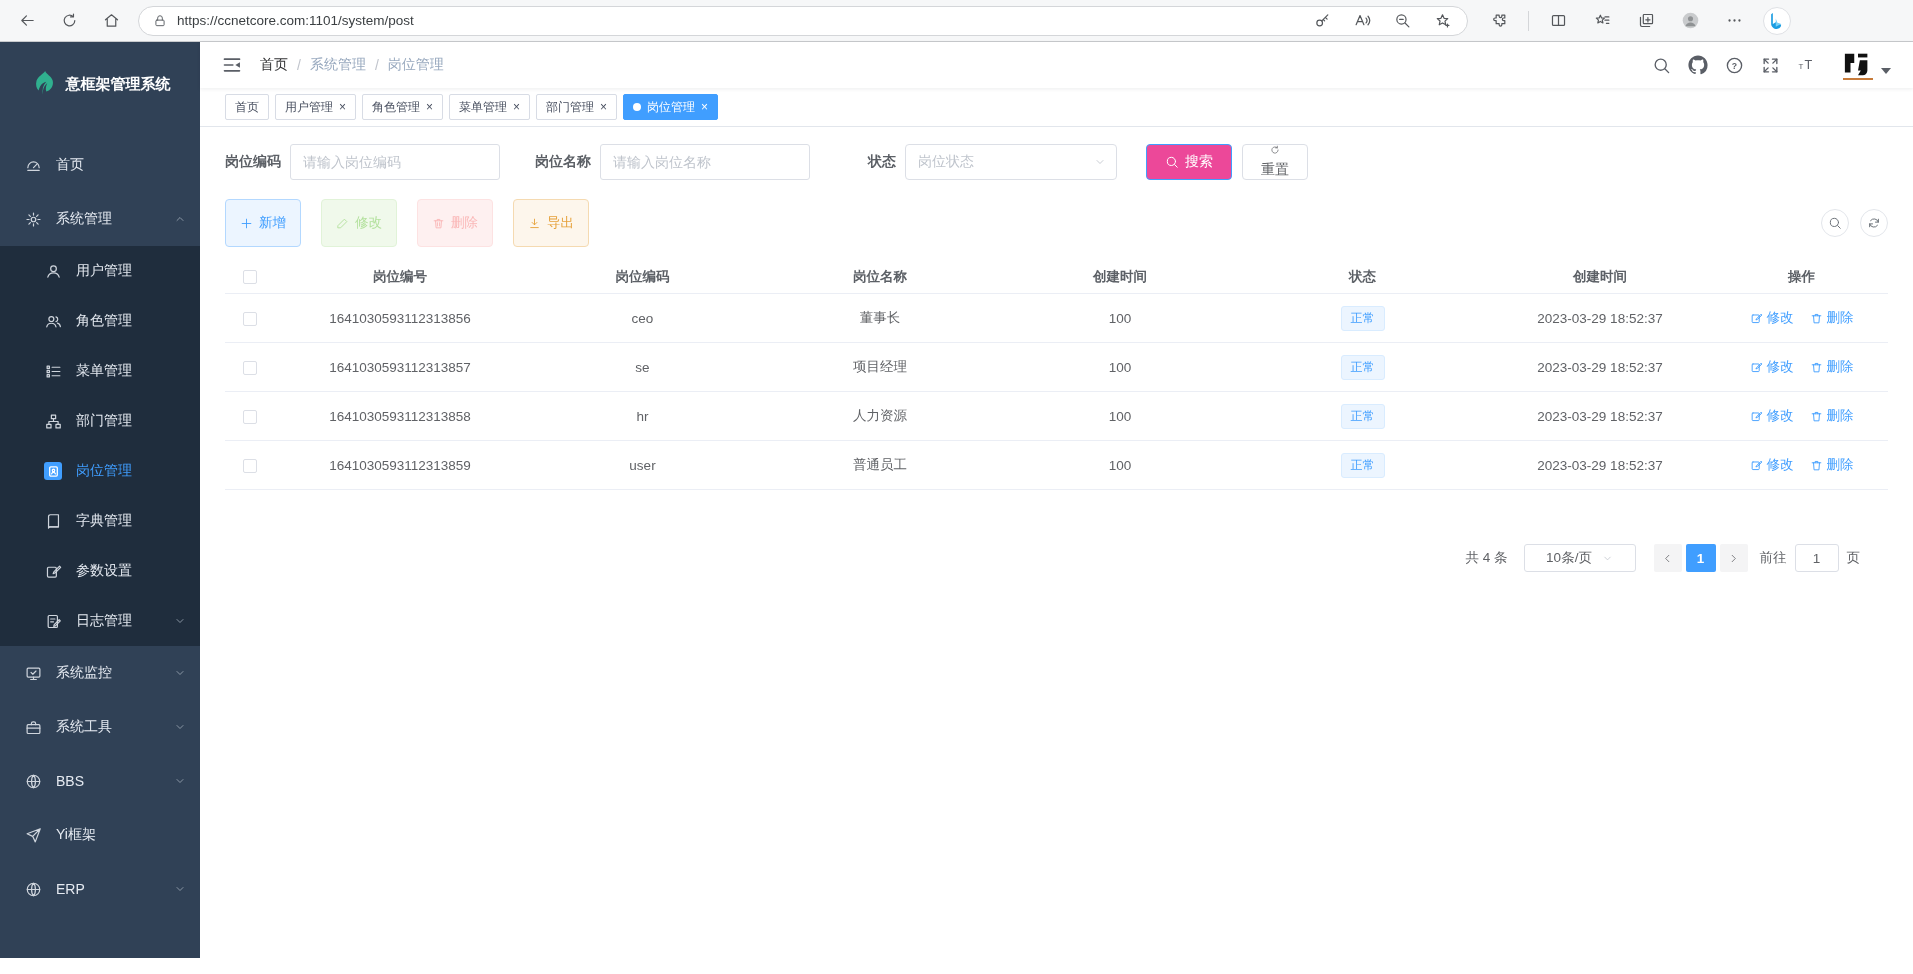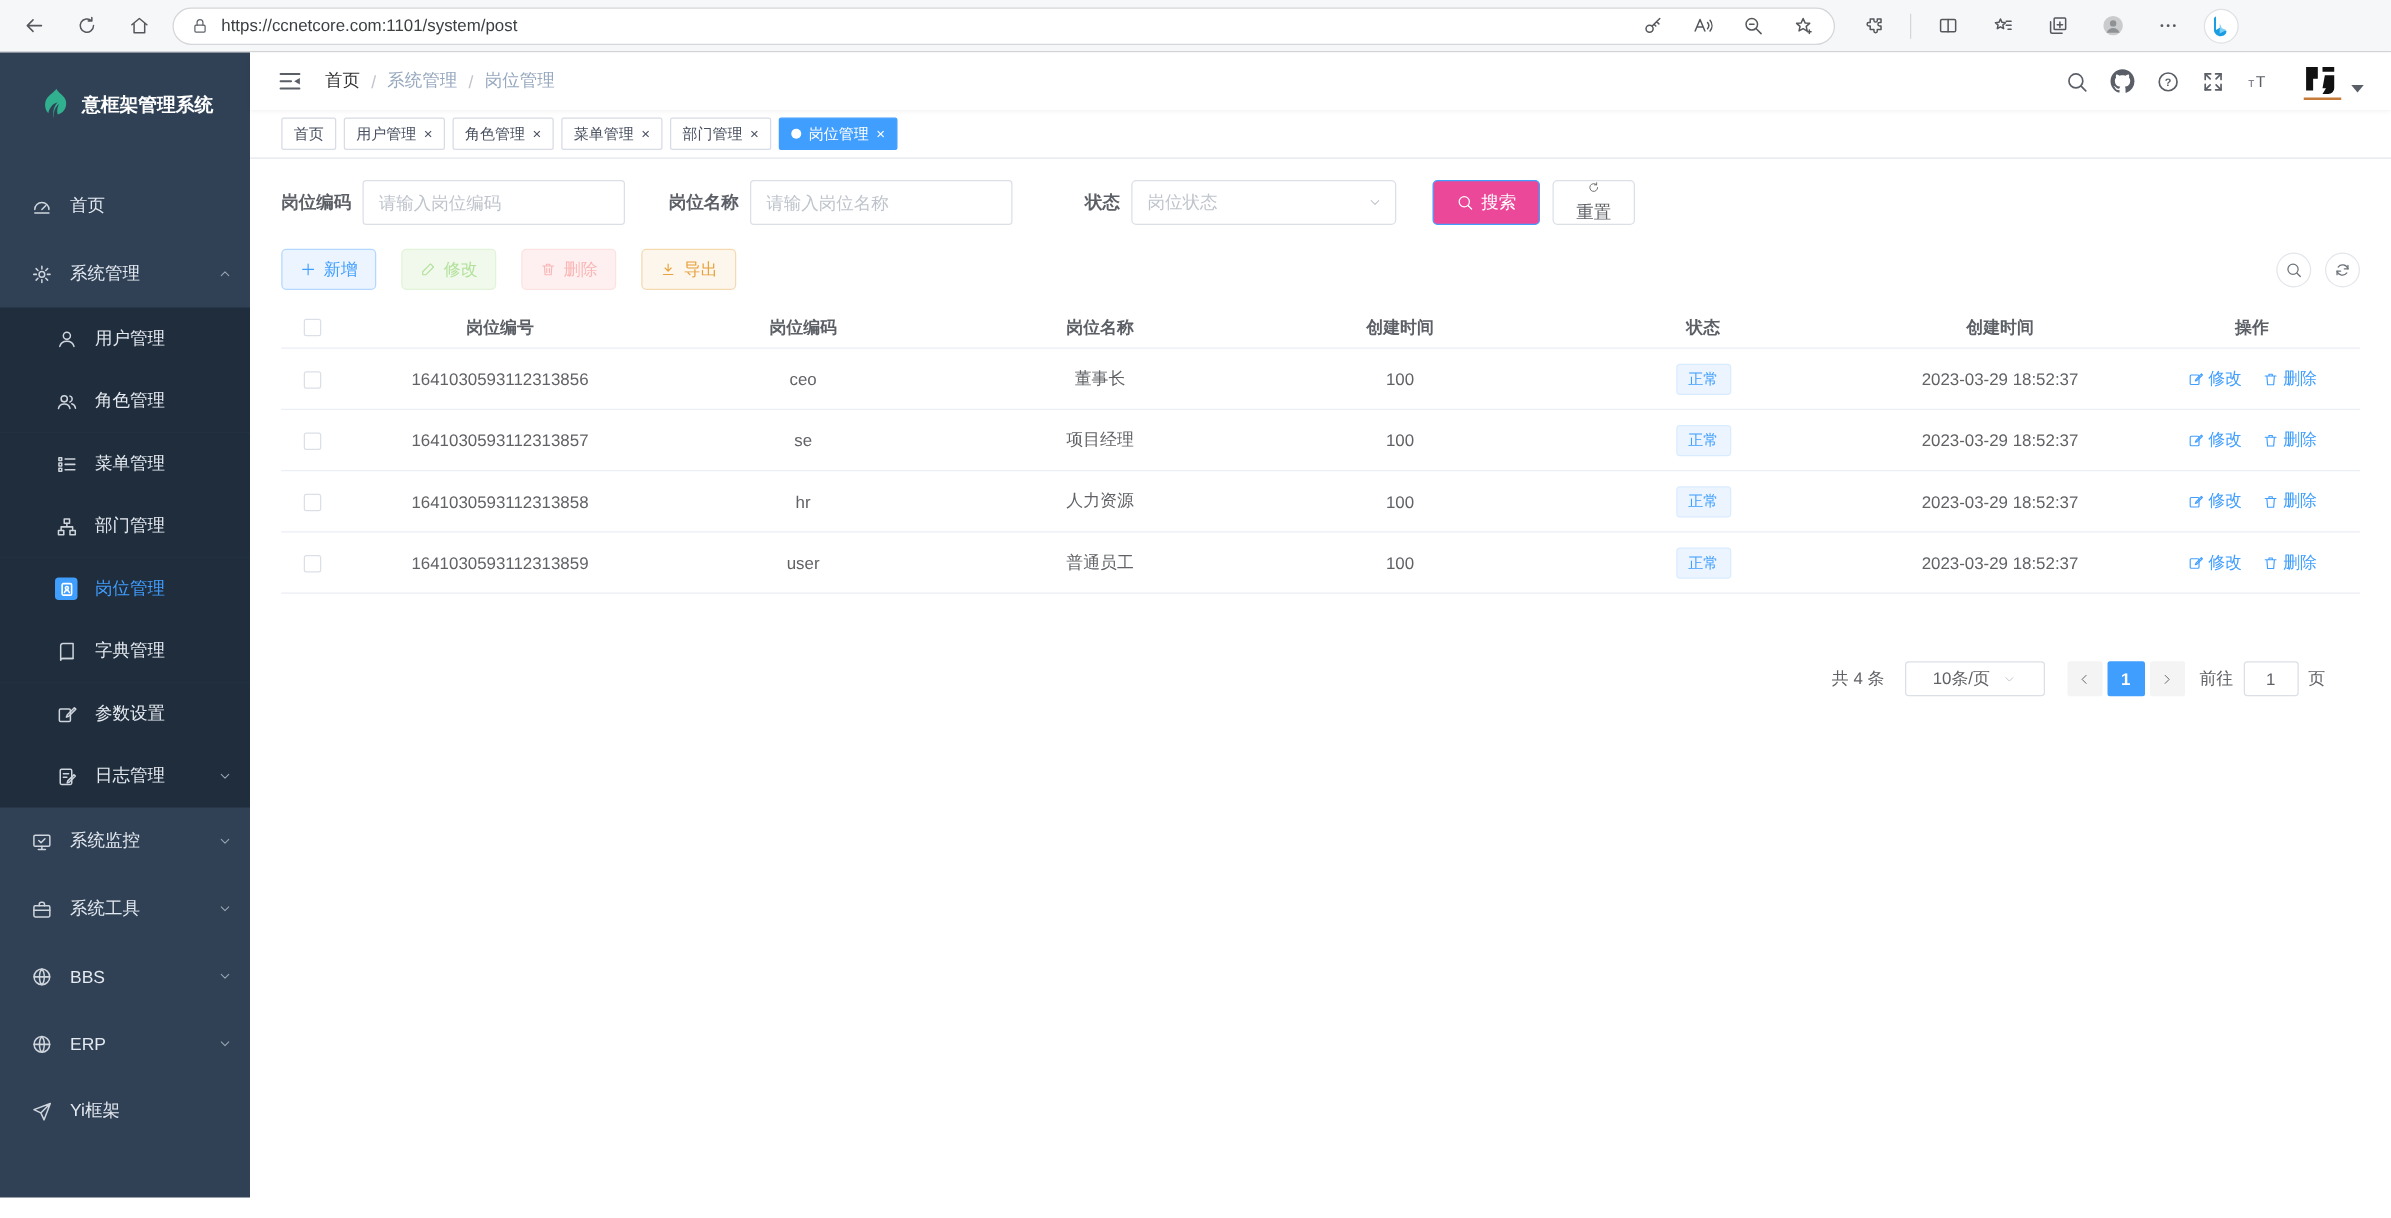--- a/index.html
+++ b/index.html
@@ -90,21 +90,21 @@
     display:flex; align-items:center; justify-content:space-between; cursor:pointer; }
   .fselect .ph { color:#bfc4cc; font-size:14px; }
   .fselect svg { width:12px; height:12px; color:#c0c4cc; }
   .btn { height:36px; display:inline-flex; align-items:center; gap:6px; padding:0 18px; border-radius:4px;
     font-size:14px; cursor:pointer; border:1px solid transparent; }
   .btn svg { width:14px; height:14px; }
   .btn-primary { background:#ec4899; color:#fff; border-color:#409eff; }
   .btn-plain { background:#fff; color:#606266; border-color:#dcdfe6;flex-direction:column; }
 
   .toolbar-row { display:flex; align-items:center; margin-bottom:13px; }
-  .tbtn { height:33px; display:inline-flex; align-items:center; gap:6px; padding:0 14px; border-radius:4px;
+  .tbtn { height:48px; display:inline-flex; align-items:center; gap:6px; padding:0 14px; border-radius:4px;
     font-size:13.5px; cursor:pointer; margin-right:20px; border:1px solid; }
   .tbtn svg { width:13px; height:13px; }
   .tbtn-add { background:#ecf5ff; border-color:#b3d8ff; color:#409eff; }
   .tbtn-edit { background:#f0f9eb; border-color:#e1f3d8; color:#b3e19d; }
   .tbtn-del { background:#fef0f0; border-color:#fde2e2; color:#fab6b6; }
   .tbtn-exp { background:#fdf6ec; border-color:#f5dab1; color:#e6a23c; }
   .tool-right { margin-left:auto; display:flex; gap:11px; }
   .circ { width:28px; height:28px; border-radius:50%; border:1px solid #e3e6eb; background:#fff;
     color:#6b7178; display:flex; align-items:center; justify-content:center; cursor:pointer; }
   .circ svg { width:14px; height:14px; }
@@ -418,39 +418,39 @@
         <span class="chev">
             <svg class="s" viewBox="0 0 24 24">
               <path d="M6 9l6 6 6-6"></path>
             </svg>
           </span>
       </div>
 
       <div class="mi top">
         <span class="mic">
             <svg class="s" viewBox="0 0 24 24">
+              <path d="M21.5 2.5L10.8 13.2M21.5 2.5L14.5 21l-3.7-7.8L3 9.5z"></path>
+            </svg>
+          </span>
+        <span>Yi框架</span>
+      </div>
+
+      <div class="mi top">
+        <span class="mic">
+            <svg class="s" viewBox="0 0 24 24">
               <circle cx="12" cy="12" r="8.8"></circle>
               <path d="M3.2 12h17.6M12 3.2c3.6 3.2 3.6 14.4 0 17.6-3.6-3.2-3.6-14.4 0-17.6z"></path>
             </svg>
           </span>
         <span>ERP</span>
         <span class="chev">
             <svg class="s" viewBox="0 0 24 24">
               <path d="M6 9l6 6 6-6"></path>
             </svg>
           </span>
-      </div>
-
-      <div class="mi top">
-        <span class="mic">
-            <svg class="s" viewBox="0 0 24 24">
-              <path d="M21.5 2.5L10.8 13.2M21.5 2.5L14.5 21l-3.7-7.8L3 9.5z"></path>
-            </svg>
-          </span>
-        <span>Yi框架</span>
       </div>
 
     </div>
   </div>
 
   <div class="main">
 
     <div class="navbar">
       <span class="fold-btn">
         <svg viewBox="0 0 24 24">

